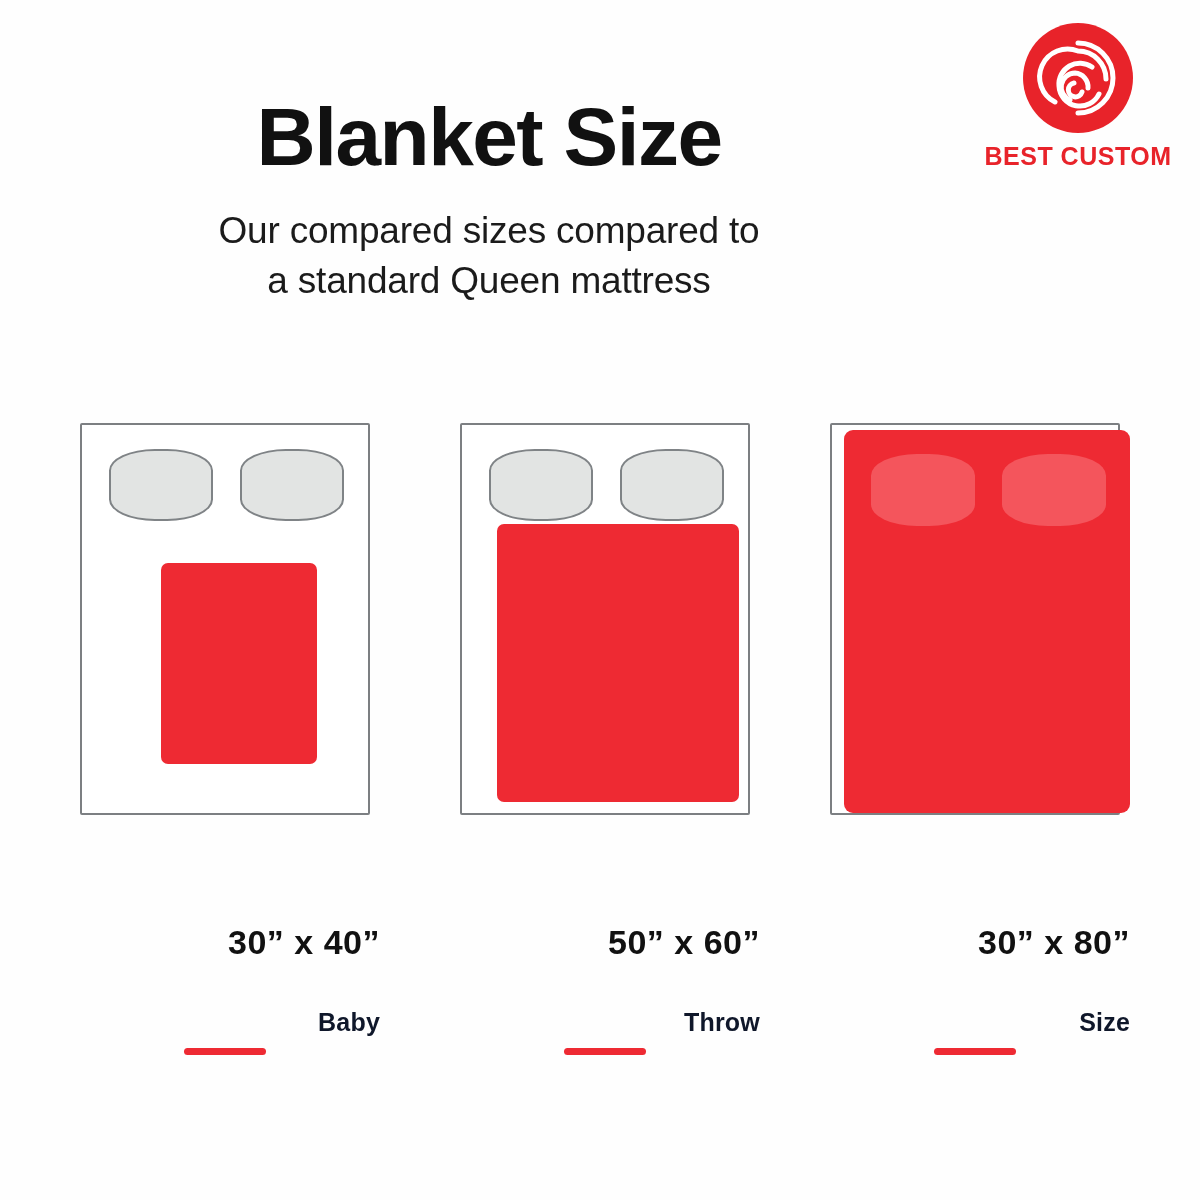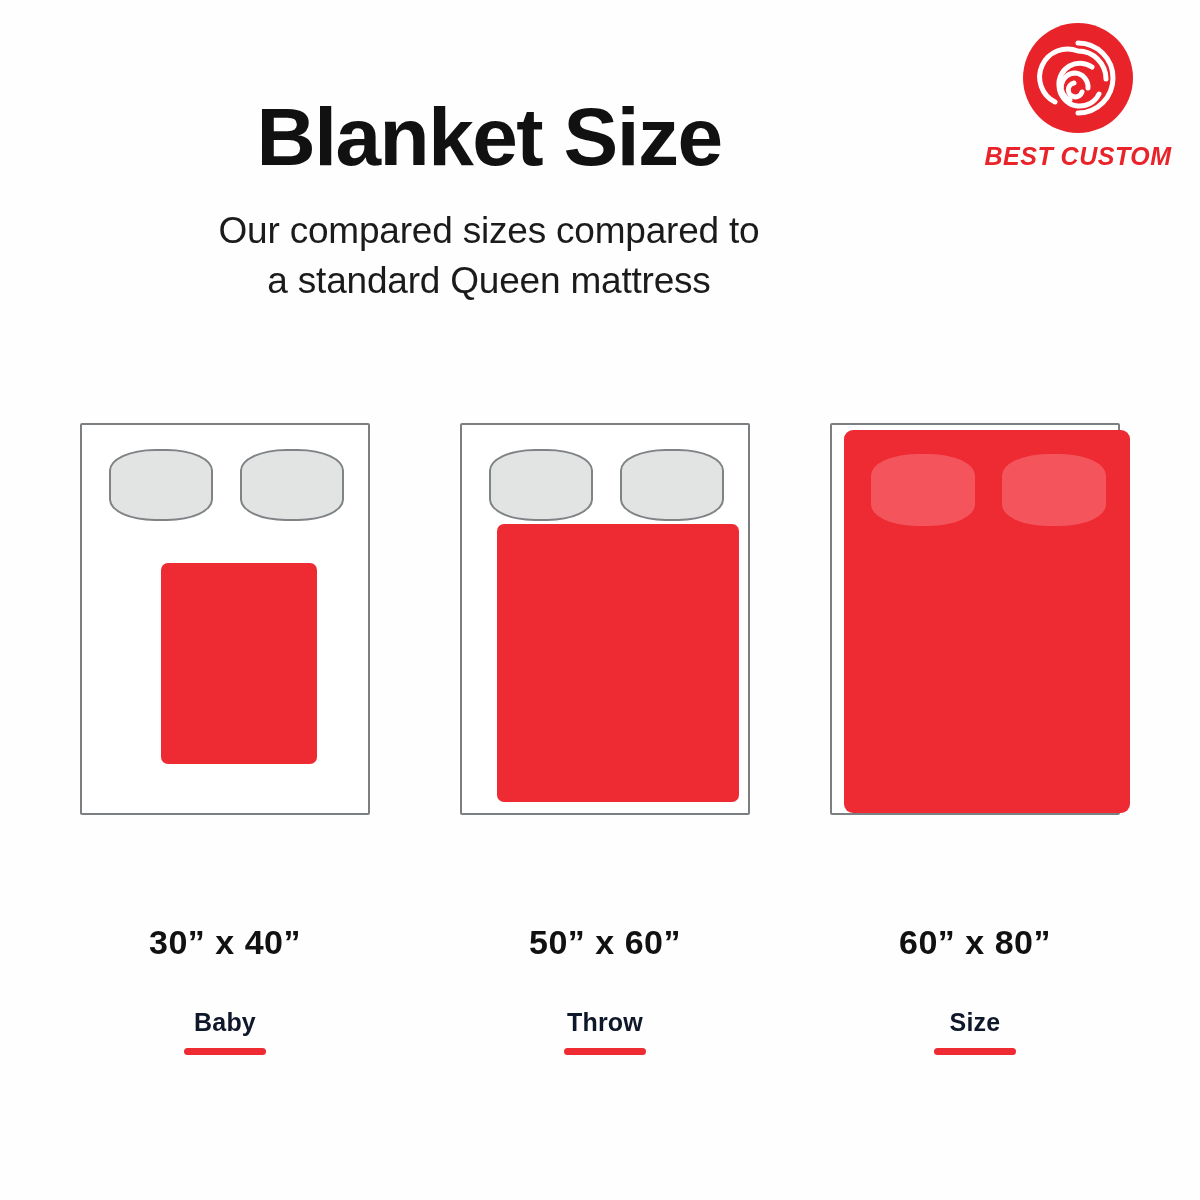--- a/index.html
+++ b/index.html
@@ -40,21 +40,20 @@
     display: block;
   }
   .brand-name {
     margin-top: 8px;
     font-family: "Liberation Sans", sans-serif;
     font-weight: bold;
     font-size: 25px;
     letter-spacing: 0.5px;
     color: #e8232a;
     white-space: nowrap;
-    font-style: italic;
   }
 
   
   .heading {
     position: absolute;
     top: 96px;
     left: 0;
     width: 988px;
     text-align: center;
     padding-right: 8px;
@@ -164,21 +163,21 @@
   }
   .ghost-pillow.left  { left: 27px; }
   .ghost-pillow.right { left: 158px; }
 
   
   .label-block {
     position: absolute;
     top: 500px;
     left: 0;
     width: 310px;
-    text-align: center;
+    text-align: right;
   }
   .dims {
     font-family: "Liberation Sans", sans-serif;
     font-weight: bold;
     font-size: 34px;
     letter-spacing: 0.5px;
     color: #111111;
     white-space: nowrap;
   }
   .name {
@@ -253,20 +252,20 @@
     </div>
 
     <div class="bed-col col-2">
       <div class="mattress">
         <div class="blanket b-queen">
           <div class="ghost-pillow left"></div>
           <div class="ghost-pillow right"></div>
         </div>
       </div>
       <div class="label-block">
-        <div class="dims">60” x 80”</div>
+        <div class="dims">30” x 80”</div>
         <div class="name">Size</div>
         <div class="rule"></div>
       </div>
     </div>
 
   </div>
 </div>
 
 </body></html>

